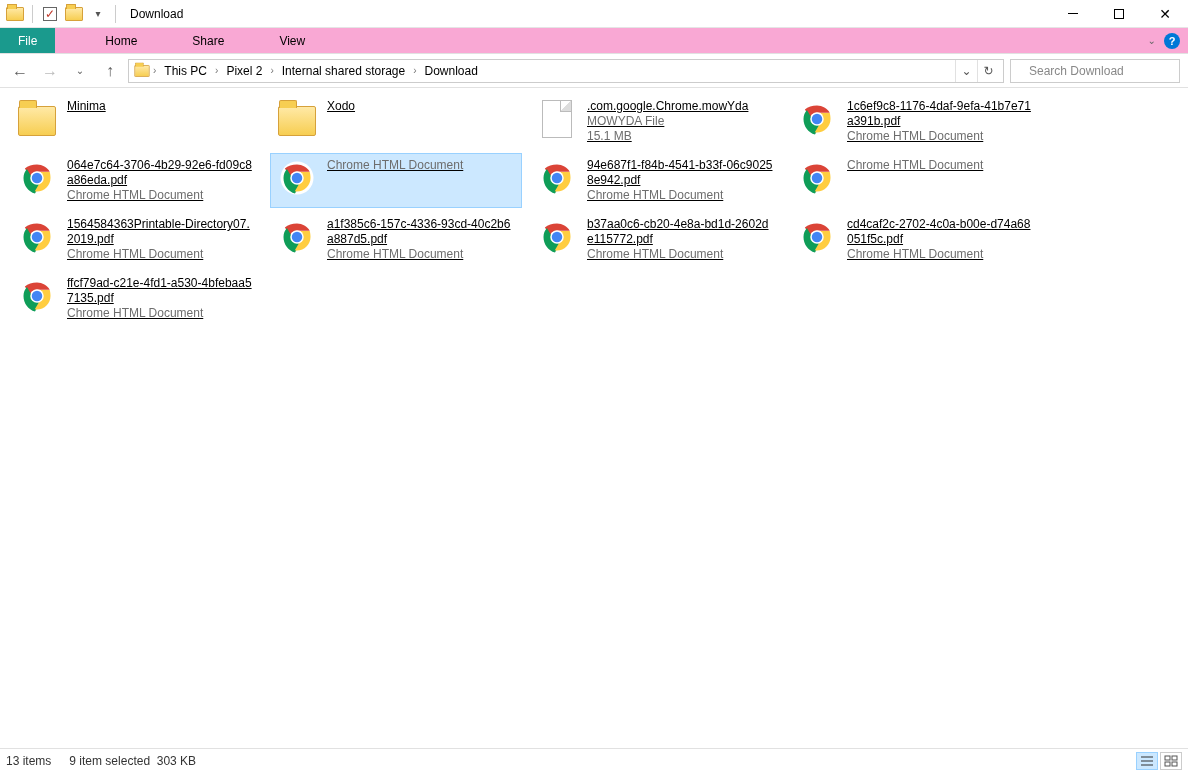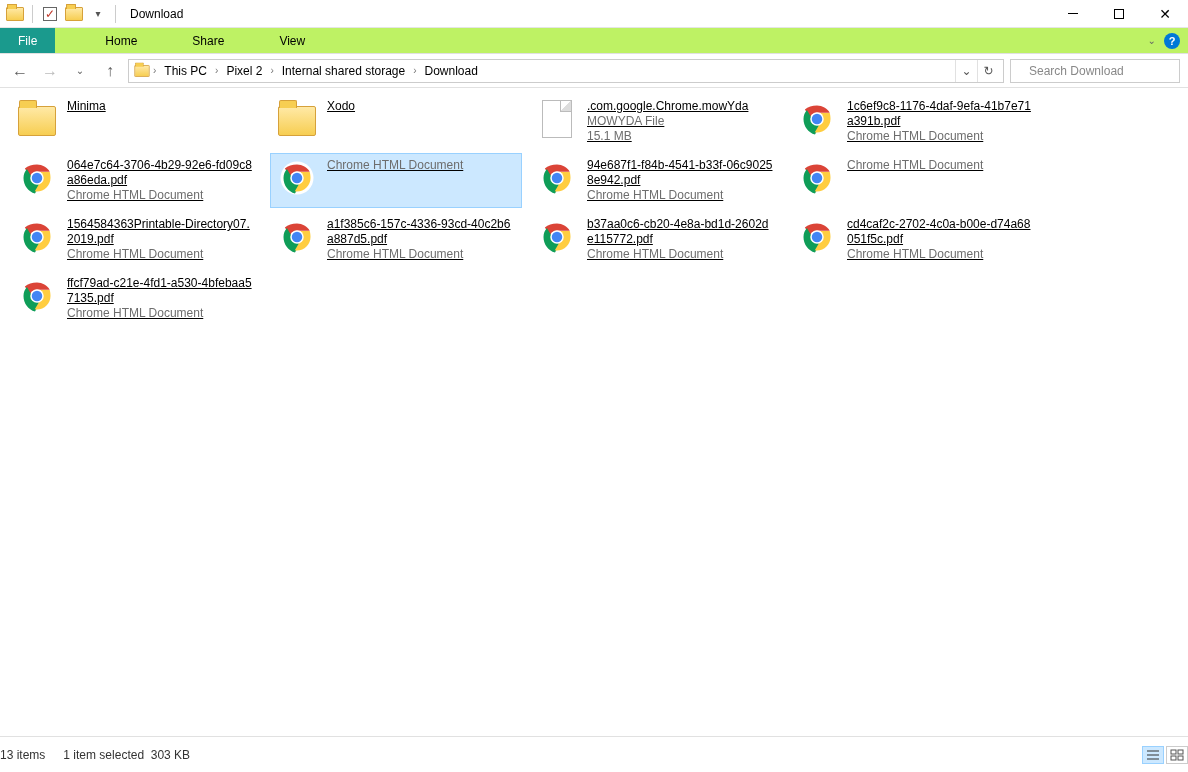--- a/index.html
+++ b/index.html
@@ -47,21 +47,21 @@
   .minline { width:10px; height:1px; background:#000; }
   .maxsq { width:10px; height:10px; border:1px solid #000; }
   .closex { font-size:14px; line-height:1; }
 
   
   .ribbon {
     height: 26px;
     display:flex;
     align-items:stretch;
     border-bottom: 1px solid #e1e1e1;
-    background:#bef264;
+    background:#f9a8d4;
   }
   .file-tab {
     background:#1a9a8d;
     color:#fff;
     padding: 0 18px;
     display:flex;
     align-items:center;
     font-size:12px;
   }
   .rtab { padding:0 5px; display:flex; align-items:center; color:#000; font-size:12px;margin-left:45px; }
@@ -164,25 +164,25 @@
     background:linear-gradient(135deg,#fff 49%, #ddd 50%);
     border-left:1px solid #bbb; border-bottom:1px solid #bbb;
   }
 
   
   .chrome-icon { width:36px; height:36px; }
   .chrome-icon svg { width:36px; height:36px; display:block; }
 
   
   .statusbar {
-    height:36px;
+    height:24px;
     border-top:1px solid #e1e1e1;
     display:flex;
     align-items:center;
-    padding:0 0;
+    padding:0 6px;
     font-size:12px;
     color:#333;
     gap:18px;
   }
   .statusbar .views { margin-left:auto; display:flex; gap:2px; }
   .view-btn { width:22px; height:18px; border:1px solid #ccc; display:flex; align-items:center; justify-content:center; font-size:10px; color:#555; }
   .view-btn.active { background:#cce8ff; border-color:#99d1ff; }
 </style>
 </head>
 <body>
@@ -473,21 +473,21 @@
           <div class="item-name">ffcf79ad-c21e-4fd1-a530-4bfebaa57135.pdf</div>
           <div class="item-type">Chrome HTML Document</div>
         </div>
       </div>
     </div>
   </div>
 
 <div class="statusbar">
   <span>13 items</span>
   <span>
-    <span>1 item selected</span>&nbsp;&nbsp;<span>303 KB</span>
+    <span>9 item selected</span>&nbsp;&nbsp;<span>303 KB</span>
   </span>
   <div class="views">
     <div class="view-btn active">
       <svg width="14" height="12" viewBox="0 0 14 12" stroke="#333" stroke-width="1">
           <line x1="1" y1="2" x2="13" y2="2"></line>
           <line x1="1" y1="6" x2="13" y2="6"></line>
           <line x1="1" y1="10" x2="13" y2="10"></line>
         </svg>
     </div>
     <div class="view-btn">

